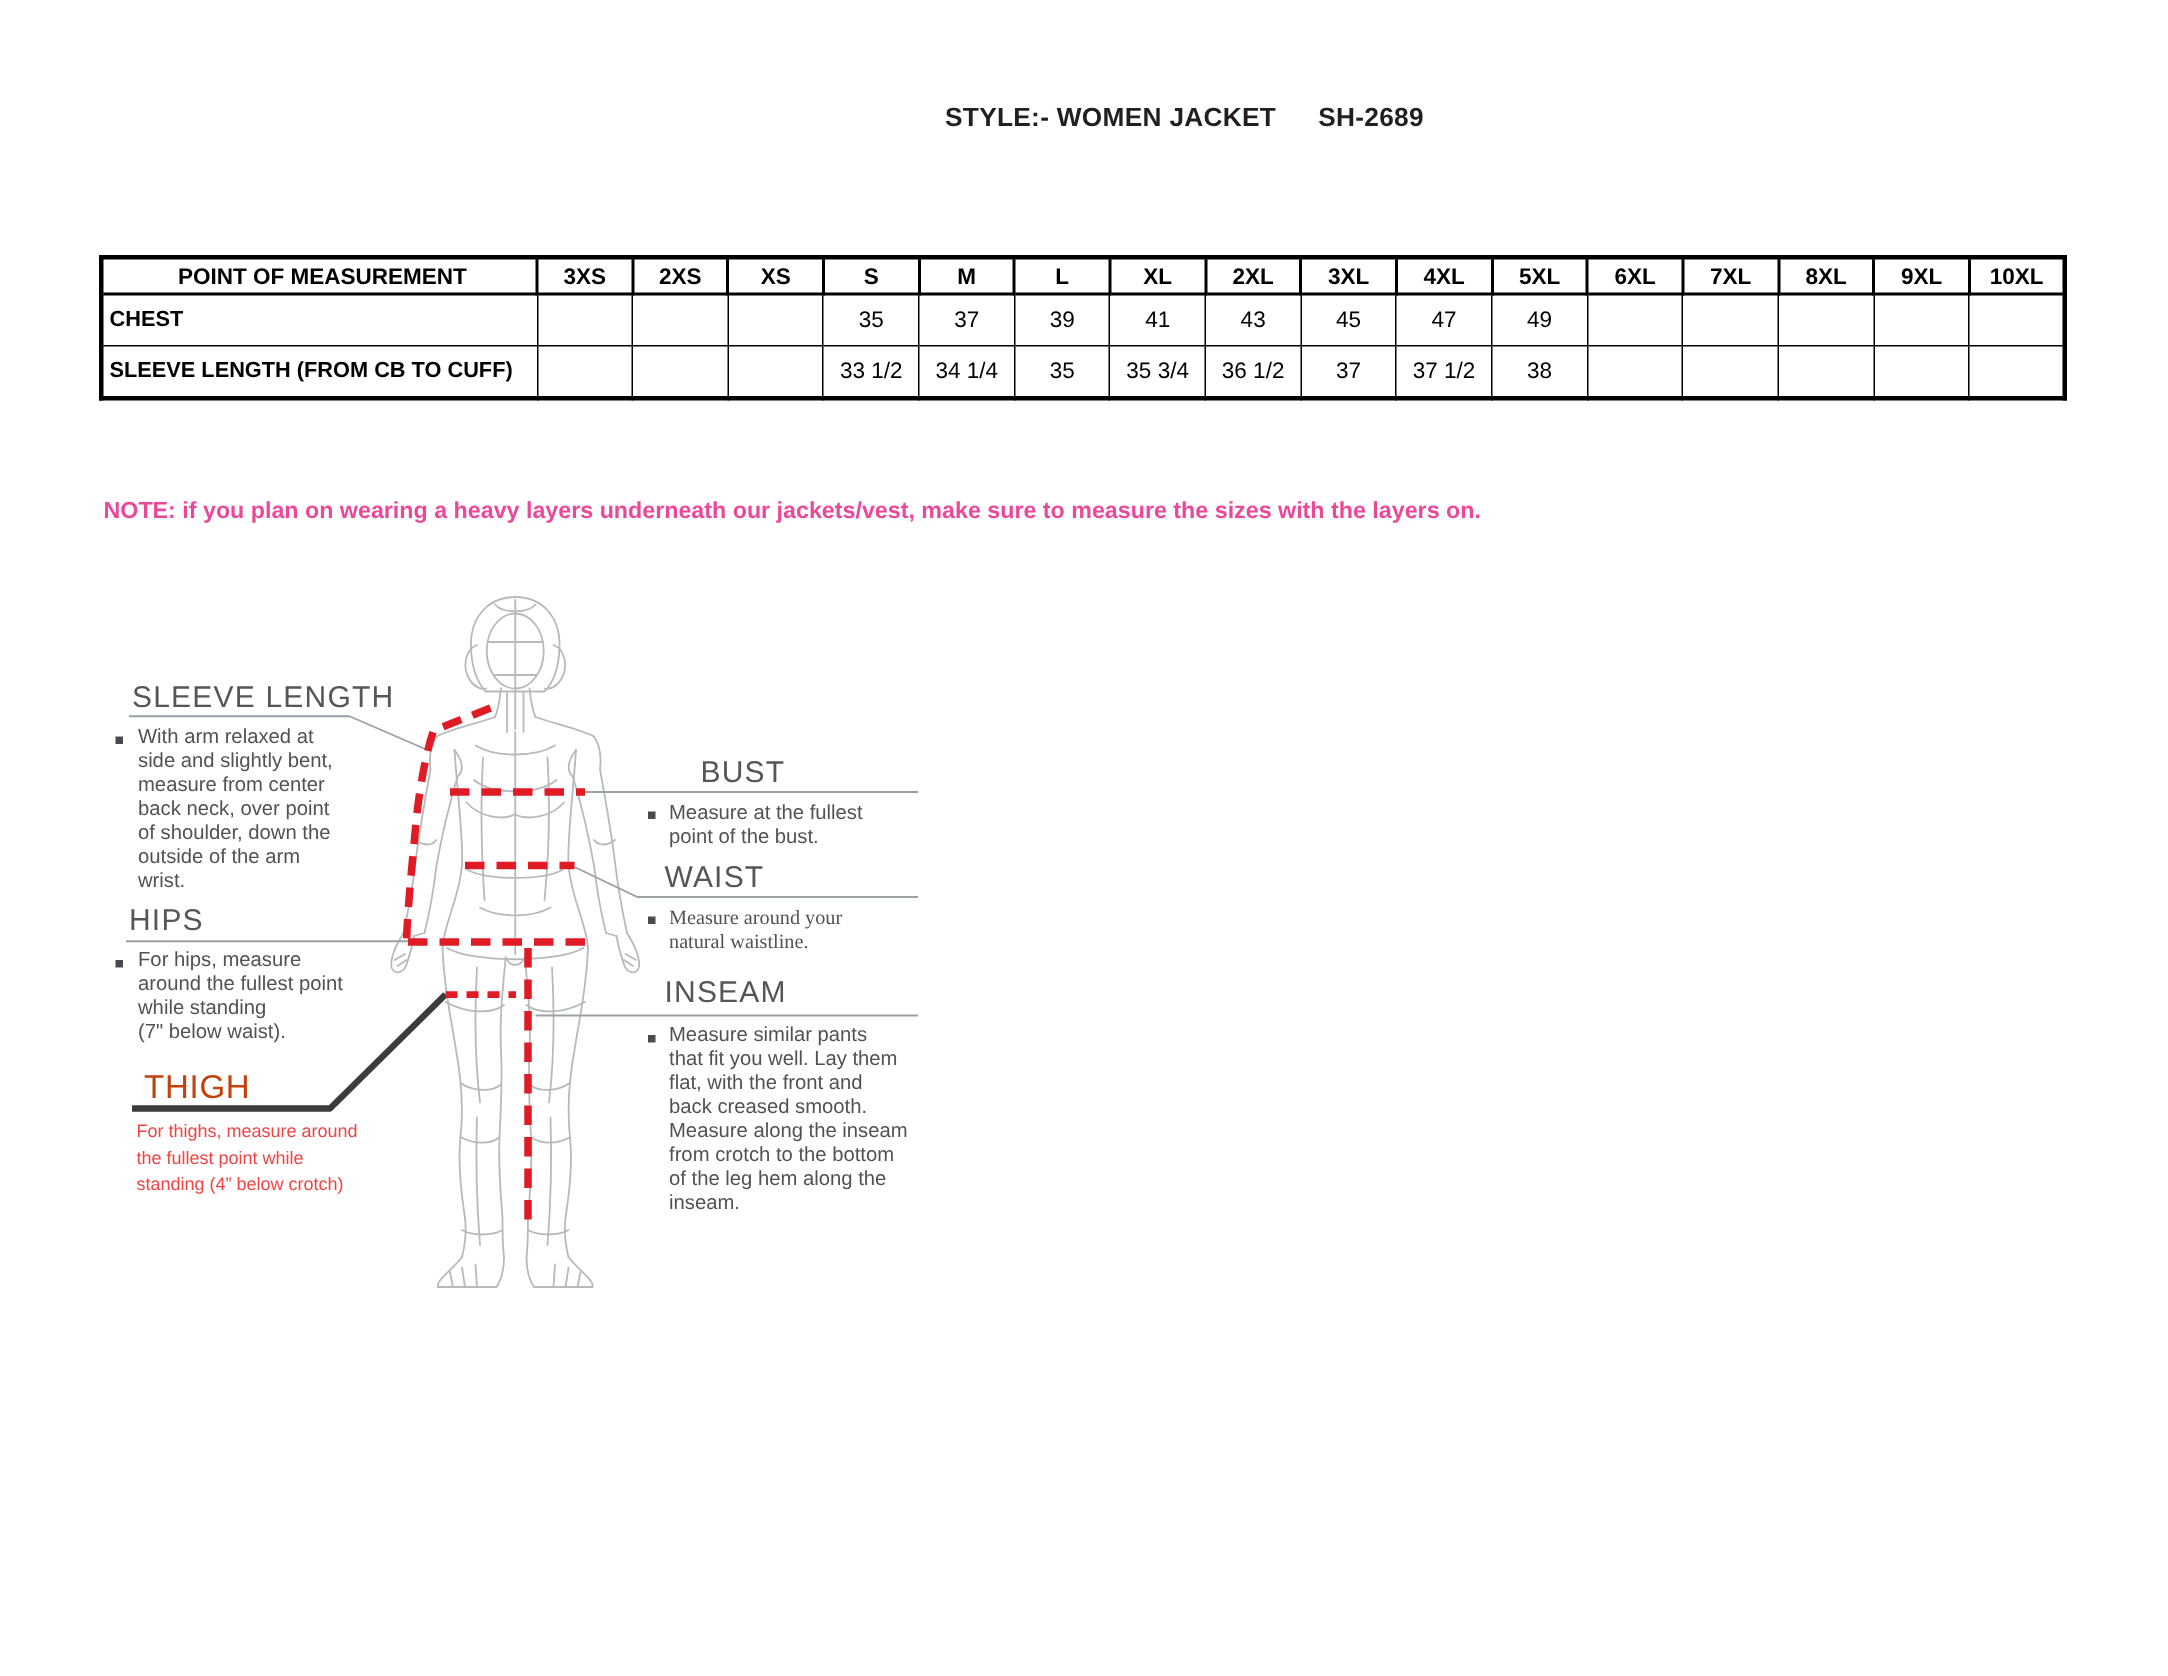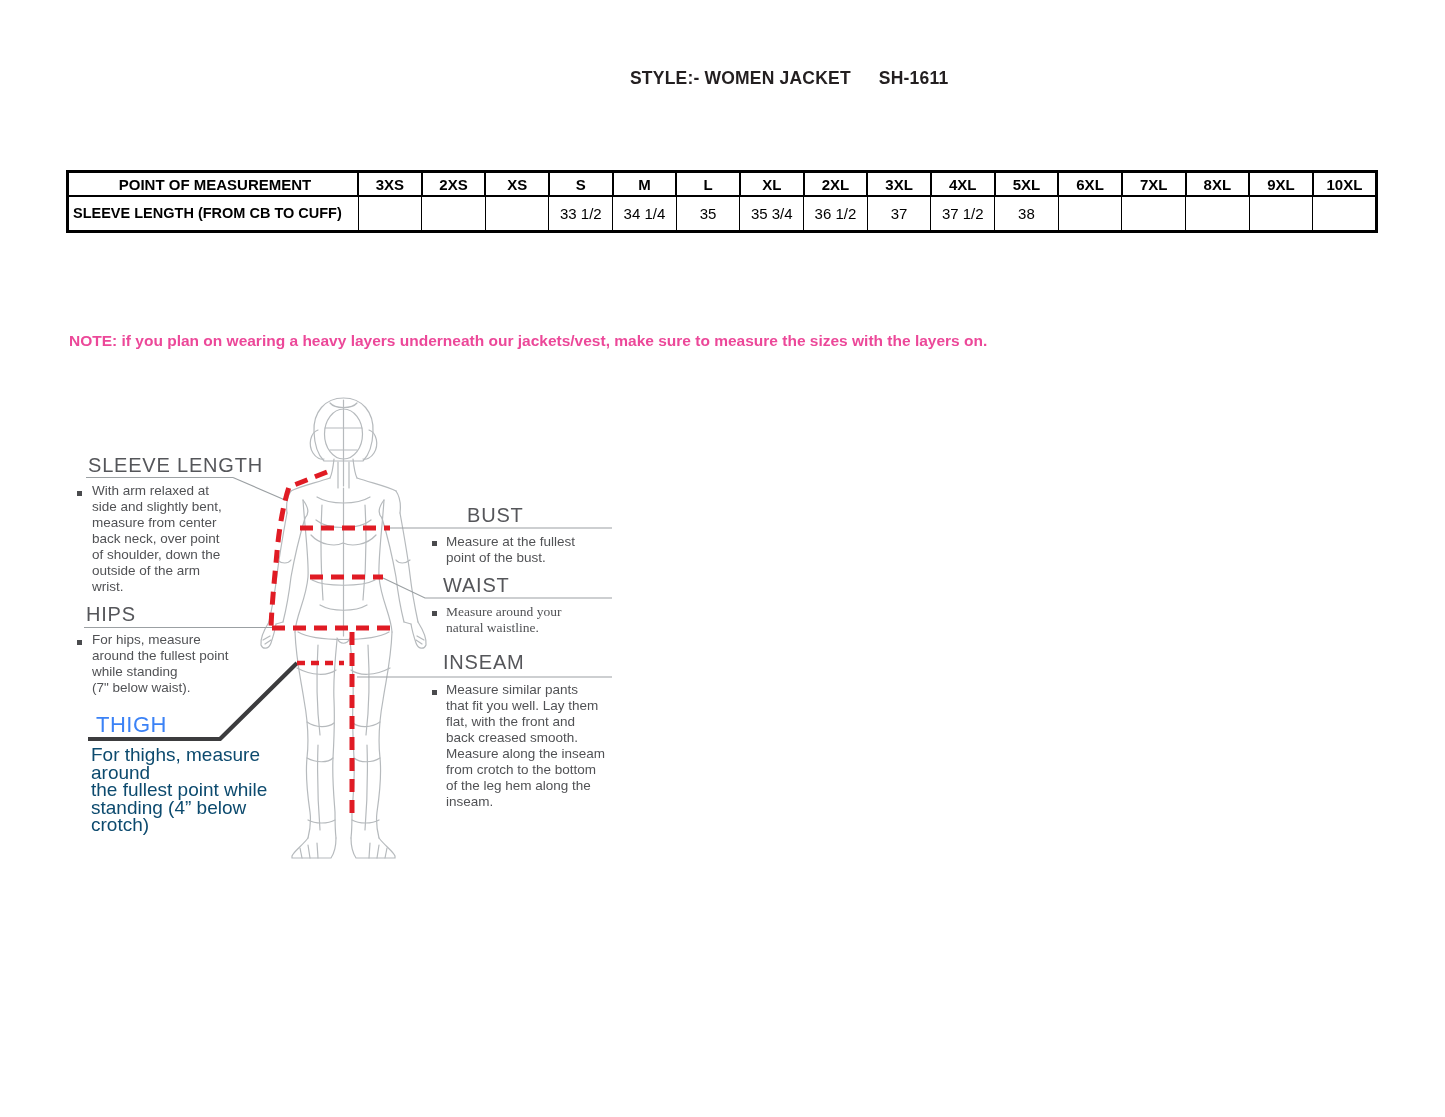--- a/index.html
+++ b/index.html
@@ -39,35 +39,35 @@
   .note{
     position:absolute;left:69px;top:332px;
     font-size:15.5px;font-weight:bold;color:#ec4899;white-space:nowrap;
   }
   
   svg.figure-art{position:absolute;left:0;top:0;pointer-events:none;}
   .guide-heading{
     position:absolute;font-size:20px;color:#55565a;letter-spacing:.8px;
     white-space:nowrap;
   }
-  .guide-heading.thigh{font-size:22px;color:#3b82f6;letter-spacing:.5px;}
+  .guide-heading.thigh{font-size:22px;color:#c2410c;letter-spacing:.5px;}
   .guide-text{
     position:absolute;font-size:13.5px;line-height:16px;color:#515255;
     white-space:pre-line;
   }
-  .guide-text.thigh{font-size:19px;line-height:17.5px;color:#0c4a6e;}
+  .guide-text.thigh{font-size:12px;line-height:17.5px;color:#ef4444;}
   .bullet{
     position:absolute;width:5px;height:5px;background:#4a4b4e;
   }
 </style>
 </head>
 <body>
 
 <div class="title">
-  <span>STYLE:- WOMEN JACKET</span><span class="code">SH-1611</span>
+  <span>STYLE:- WOMEN JACKET</span><span class="code">SH-2689</span>
 </div>
 
 <table class="size-chart">
   <thead>
       <tr id="chart-head-row">
         <th class="label-col">POINT OF MEASUREMENT</th>
         <th>3XS</th>
         <th>2XS</th>
         <th>XS</th>
         <th>S</th>
@@ -80,20 +80,39 @@
         <th>5XL</th>
         <th>6XL</th>
         <th>7XL</th>
         <th>8XL</th>
         <th>9XL</th>
         <th>10XL</th>
       </tr>
     </thead>
   <tbody id="chart-body">
       <tr>
+        <th>CHEST</th>
+        <td></td>
+        <td></td>
+        <td></td>
+        <td>35</td>
+        <td>37</td>
+        <td>39</td>
+        <td>41</td>
+        <td>43</td>
+        <td>45</td>
+        <td>47</td>
+        <td>49</td>
+        <td></td>
+        <td></td>
+        <td></td>
+        <td></td>
+        <td></td>
+      </tr>
+      <tr>
         <th>SLEEVE LENGTH (FROM CB TO CUFF)</th>
         <td></td>
         <td></td>
         <td></td>
         <td>33 1/2</td>
         <td>34 1/4</td>
         <td>35</td>
         <td>35 3/4</td>
         <td>36 1/2</td>
         <td>37</td>

